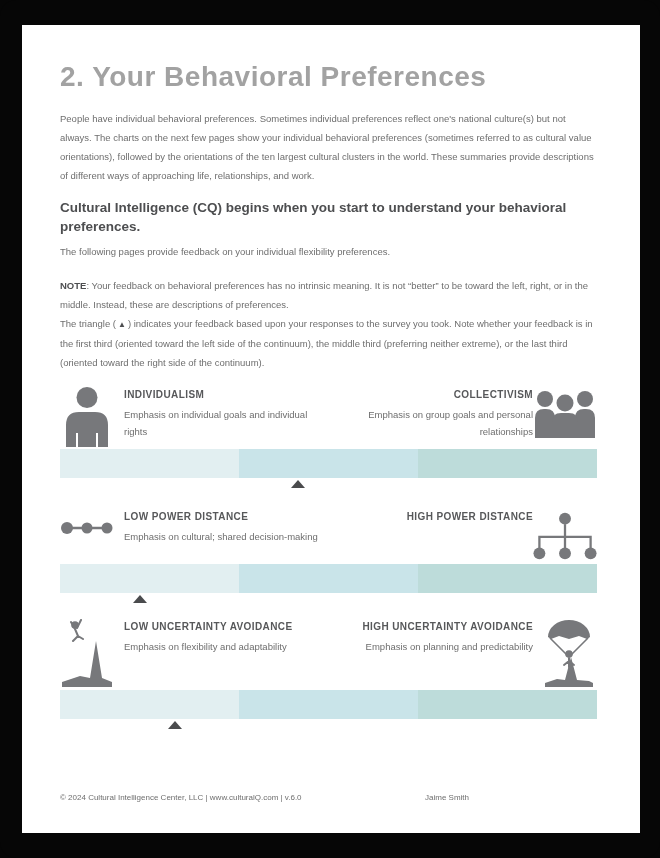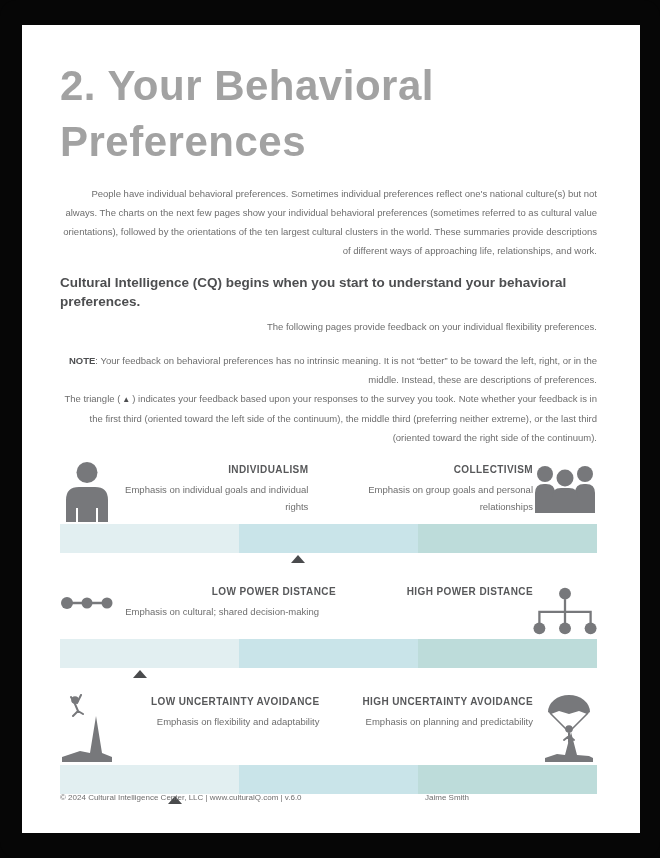--- a/index.html
+++ b/index.html
@@ -2,40 +2,40 @@
 <html><head>
 <meta charset="utf-8">
 <style>
   * { margin: 0; padding: 0; box-sizing: border-box; }
   html, body { width: 660px; height: 858px; }
   body { background: #060606; font-family: "Liberation Sans", sans-serif; }
   .frame { position: relative; width: 660px; height: 858px; background: #060606; border-radius: 16px; overflow: hidden; }
   .page { position: absolute; left: 22px; top: 25px; width: 618px; height: 808px; background: #ffffff;
           padding: 33px 43px 0 38px; }
 
-  .page-title { font-size: 42px; font-weight: bold; color: #a2a2a2; line-height: 1.33;
+  .page-title { font-size: 28px; font-weight: bold; color: #a2a2a2; line-height: 1.33;
                 letter-spacing: 0.5px; width: 440px; margin-bottom: 14px; }
 
-  .body-text { font-size: 9.5px; line-height: 19px; color: #6e6e6e; text-align: right; }
+  .body-text { font-size: 9.5px; line-height: 19px; color: #6e6e6e; }
   .intro { margin-top: 0; }
   .cq-heading { margin-top: 13px; font-size: 13.5px; font-weight: bold; color: #4d4e50; line-height: 19px; width: 520px; }
   .feedback-line { margin-top: 6px; }
   .note-para { margin-top: 15px; }
   .note-label { font-weight: bold; color: #4d4e50; }
   .tri-glyph { font-size: 8px; color: #4d4e50; padding: 0 2px; }
 
   .section { margin-top: 13px; }
   .section-row { display: flex; position: relative; }
   .row-s1 { height: 64px; }
   .row-s2 { height: 57px; margin-top: 18px; }
   .row-s3 { height: 73px; margin-top: 13px; }
 
   .icon-cell { width: 64px; flex: 0 0 64px; }
   .icon-cell.right { display: flex; justify-content: flex-end; }
-  .text-block { flex: 1 1 auto; text-align: right; }
+  .text-block { flex: 1 1 auto; }
   .text-block.left { padding-right: 20px; }
   .text-block.right { text-align: right; padding-left: 10px; }
   .cont-title { font-size: 10px; font-weight: bold; color: #57585a; letter-spacing: 0.4px; margin-top: 4px; }
   .cont-desc { font-size: 9.5px; line-height: 17px; color: #6e6e6e; margin-top: 6px; }
   .tb-narrow { max-width: 232px; }
 
   .bar { display: flex; height: 29px; width: 537px; }
   .bar-seg { flex: 1 1 0; }
   .marker-row { position: relative; height: 11px; width: 537px; }
   .marker-tri { position: absolute; top: 2px; width: 0; height: 0;

